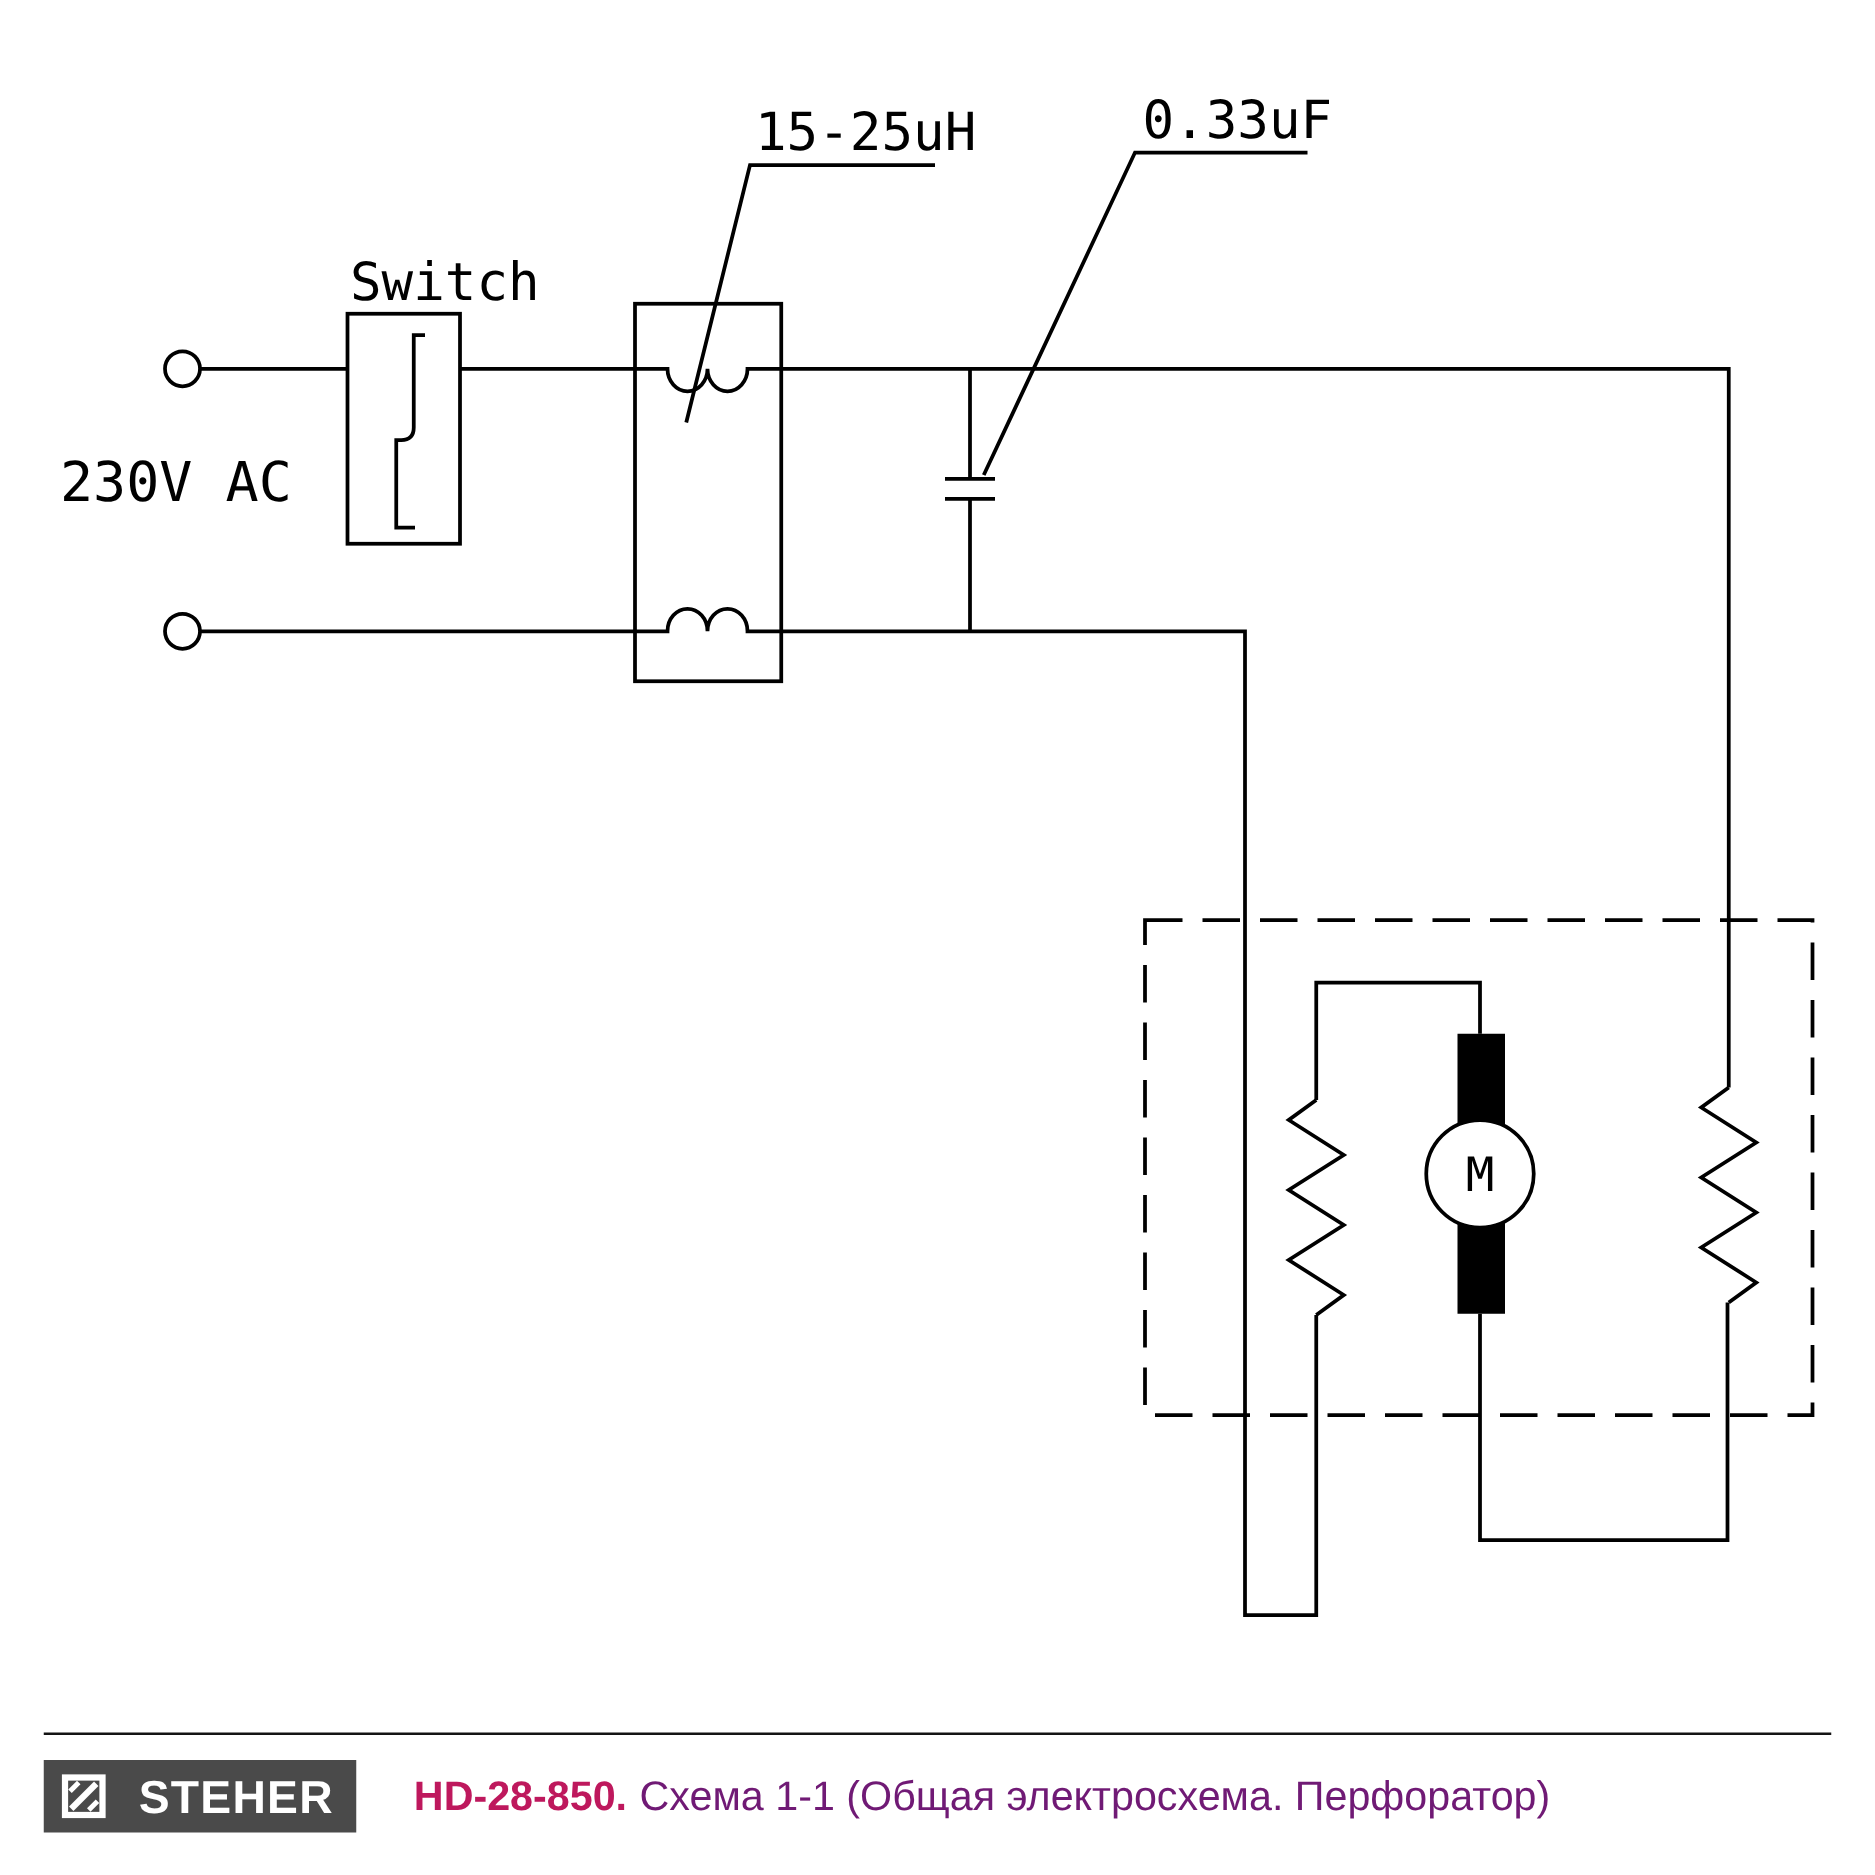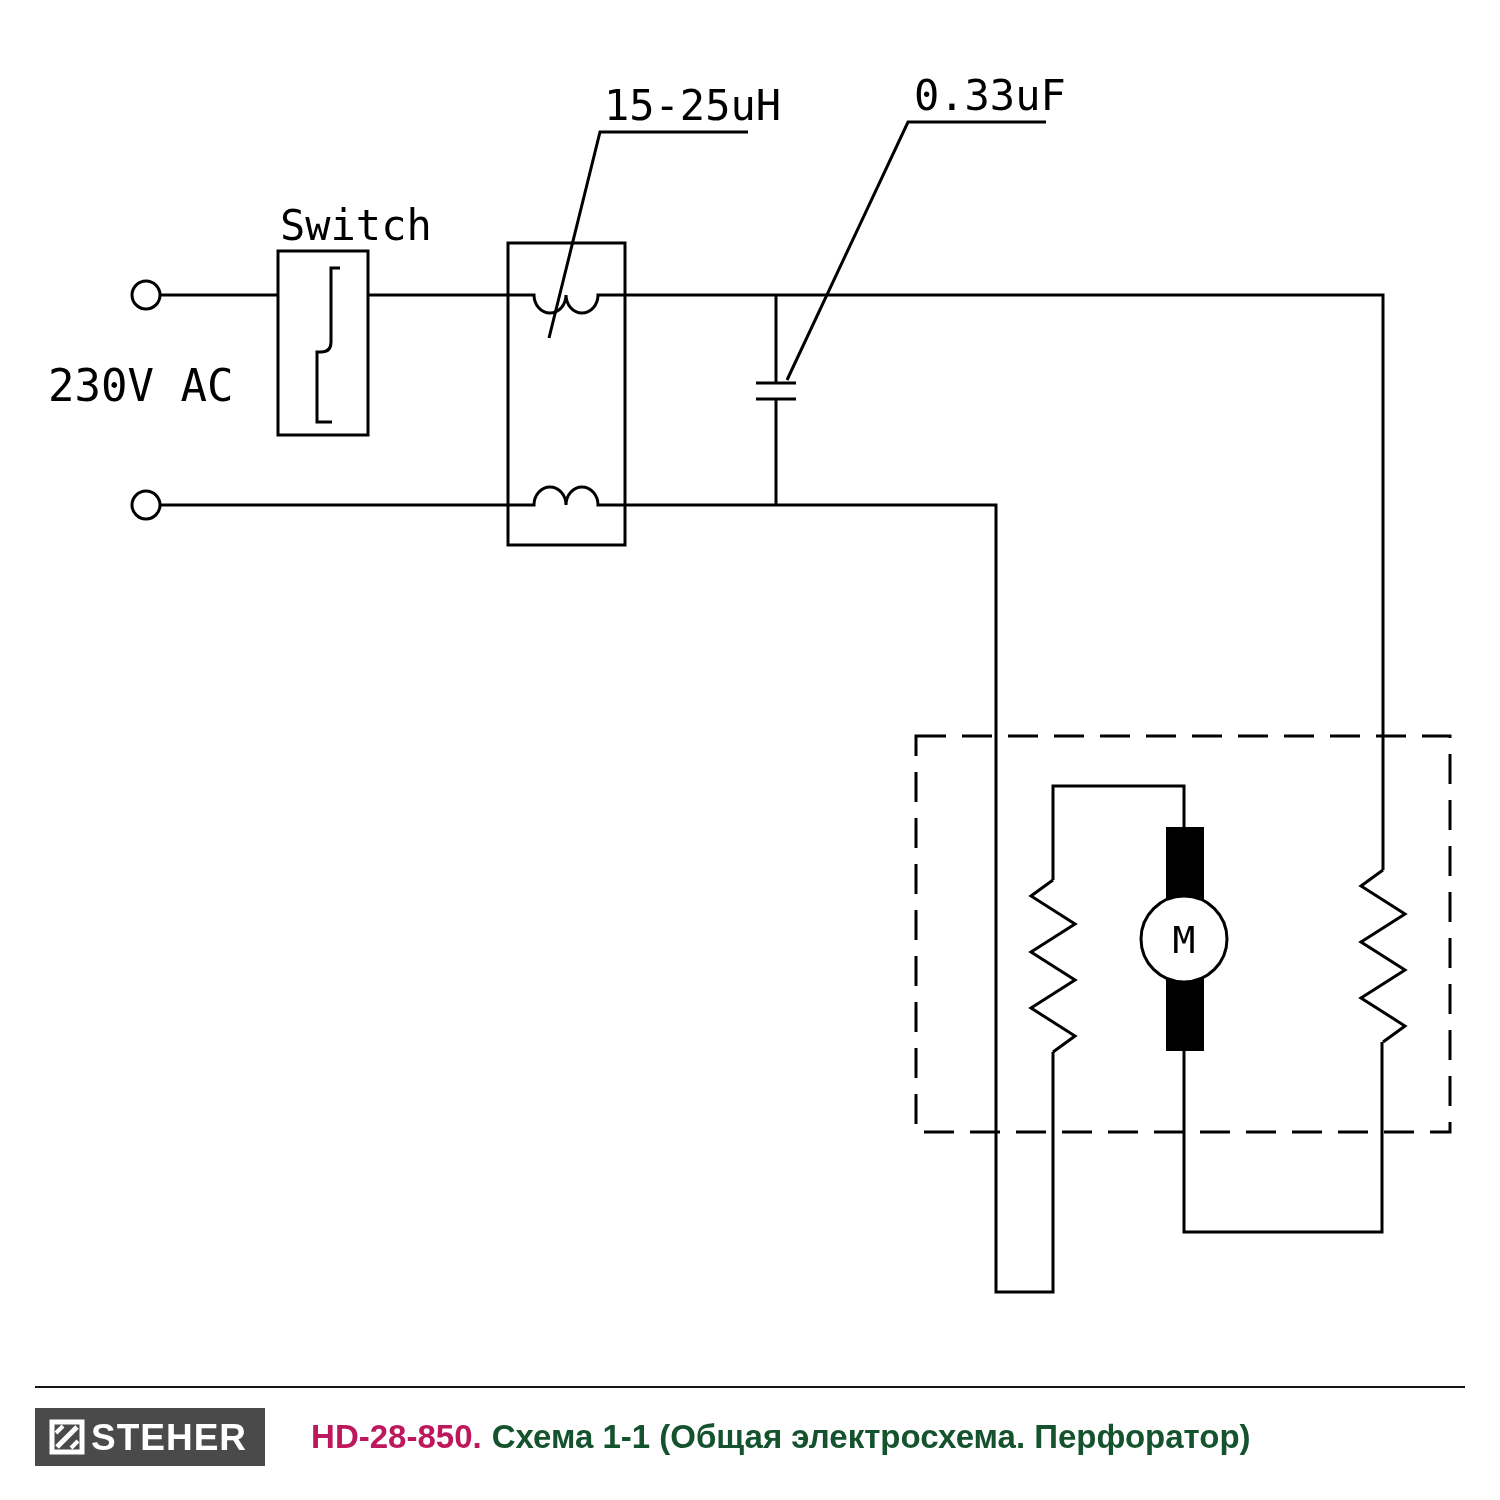--- a/index.html
+++ b/index.html
@@ -27,21 +27,21 @@
   .footer-row {
     position: absolute;
     top: 1408px; left: 35px;
     display: flex;
     align-items: center;
     gap: 46px;
   }
   .logo {
     display: inline-flex;
     align-items: center;
-    gap: 6px;
+    gap: 26px;
     background: #4a4a4a;
     padding: 11px 18px 11px 14px;
     height: 36px;
   }
   .logo .brand {
     color: #ffffff;
     font-weight: 700;
     font-size: 37px;
     letter-spacing: 1px;
     line-height: 1;
@@ -51,22 +51,22 @@
     font-size: 33px;
     line-height: 1.2;
     white-space: nowrap;
   }
   .caption .model {
     color: #be185d;
     font-weight: 700;
     margin-right: 10px;
   }
   .caption .desc {
-    color: #14532d;
-    font-weight: 700;
+    color: #701a75;
+    font-weight: 400;
   }
 </style>
 </head>
 <body>
 
 <div class="canvas">
 
   <svg class="schematic" width="1500" height="1380" viewBox="0 0 1500 1380">
 
     <circle class="sch-line" cx="146" cy="295" r="14"></circle>

